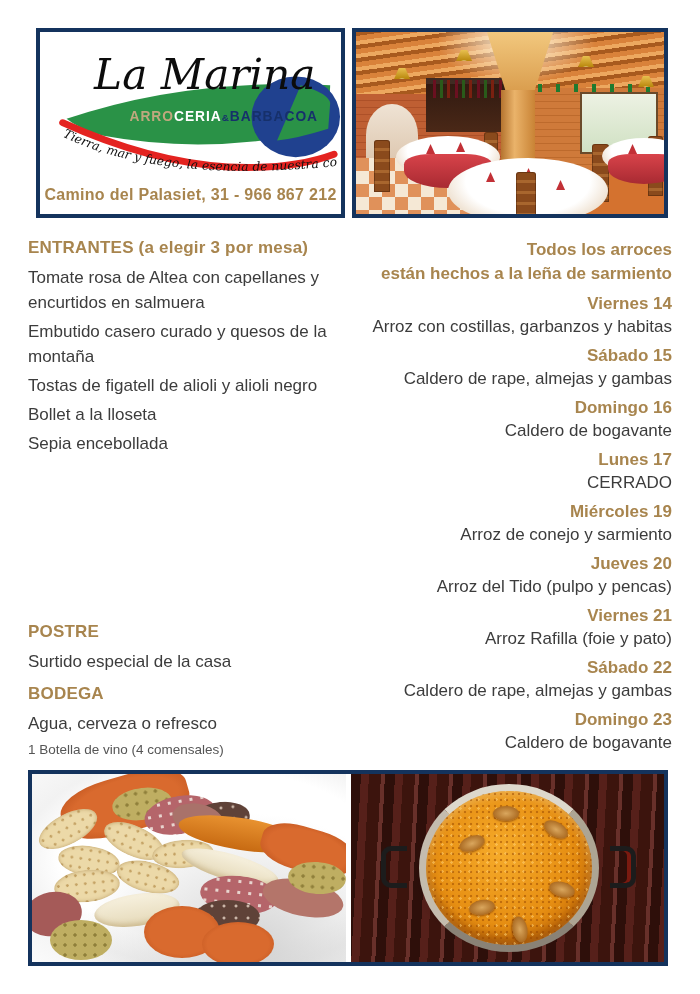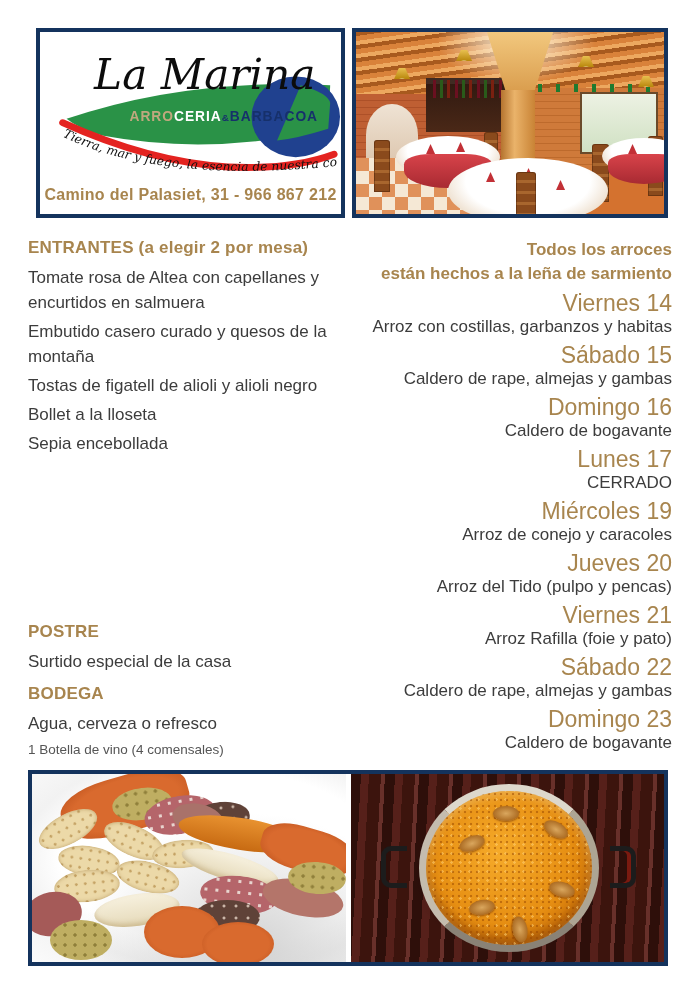--- a/index.html
+++ b/index.html
@@ -78,21 +78,21 @@
   .menu{position:absolute;left:28px;top:238px;width:644px;display:flex;}
   .col-left{width:322px;flex:none;}
   .col-right{flex:1;text-align:right;}
   .sec-title{color:var(--gold);font-size:17px;font-weight:bold;letter-spacing:.2px;margin-bottom:7px;}
   .item{font-size:17px;line-height:25px;margin-bottom:4px;color:var(--ink);}
   .item.small{font-size:13.5px;line-height:20px;color:#555;}
   .postre-title{margin-top:166px;}
   .bodega-title{margin-top:10px;}
   .intro{color:var(--gold);font-size:17px;font-weight:bold;line-height:24px;}
   .day-block{margin-top:6px;}
-  .day{color:var(--gold);font-size:23px;font-weight:normal;line-height:23px;}
+  .day{color:var(--gold);font-size:17px;font-weight:bold;line-height:23px;}
   .dish{color:var(--ink);font-size:17px;line-height:23px;}
   
   .bottom-box{
     position:absolute;left:28px;top:770px;width:640px;height:196px;
     border:4px solid var(--navy);background:#fff;display:flex;gap:5px;overflow:hidden;
   }
   .photo{position:relative;overflow:hidden;height:188px;}
   .charc{width:314px;background:
     radial-gradient(ellipse at 70% 95%,#d2d2d2,rgba(255,255,255,0) 55%),
     radial-gradient(ellipse at 60% 45%,#ffffff 60%,#f2f2f2 75%,#fbfbfb);}
@@ -183,21 +183,21 @@
       <div class="r-nap" style="left:200px;top:148px;"></div>
       <div class="r-nap" style="left:272px;top:112px;"></div>
       <div class="r-chair" style="left:160px;top:140px;width:20px;height:50px;"></div>
     </div>
   </div>
 </div>
 
 <div class="menu">
 
   <div class="col-left">
-    <div class="sec-title">ENTRANTES (a elegir 2 por mesa)</div>
+    <div class="sec-title">ENTRANTES (a elegir 3 por mesa)</div>
     <p class="item">Tomate rosa de Altea con capellanes y encurtidos en salmuera</p>
     <p class="item">Embutido casero curado y quesos de la montaña</p>
     <p class="item">Tostas de figatell de alioli y alioli negro</p>
     <p class="item">Bollet a la lloseta</p>
     <p class="item">Sepia encebollada</p>
 
     <div class="sec-title postre-title">POSTRE</div>
     <p class="item">Surtido especial de la casa</p>
 
     <div class="sec-title bodega-title">BODEGA</div>
@@ -220,21 +220,21 @@
     <div class="day-block">
       <div class="day">Domingo 16</div>
       <div class="dish">Caldero de bogavante</div>
     </div>
     <div class="day-block">
       <div class="day">Lunes 17</div>
       <div class="dish">CERRADO</div>
     </div>
     <div class="day-block">
       <div class="day">Miércoles 19</div>
-      <div class="dish">Arroz de conejo y caracoles</div>
+      <div class="dish">Arroz de conejo y sarmiento</div>
     </div>
     <div class="day-block">
       <div class="day">Jueves 20</div>
       <div class="dish">Arroz del Tido (pulpo y pencas)</div>
     </div>
     <div class="day-block">
       <div class="day">Viernes 21</div>
       <div class="dish">Arroz Rafilla (foie y pato)</div>
     </div>
     <div class="day-block">

